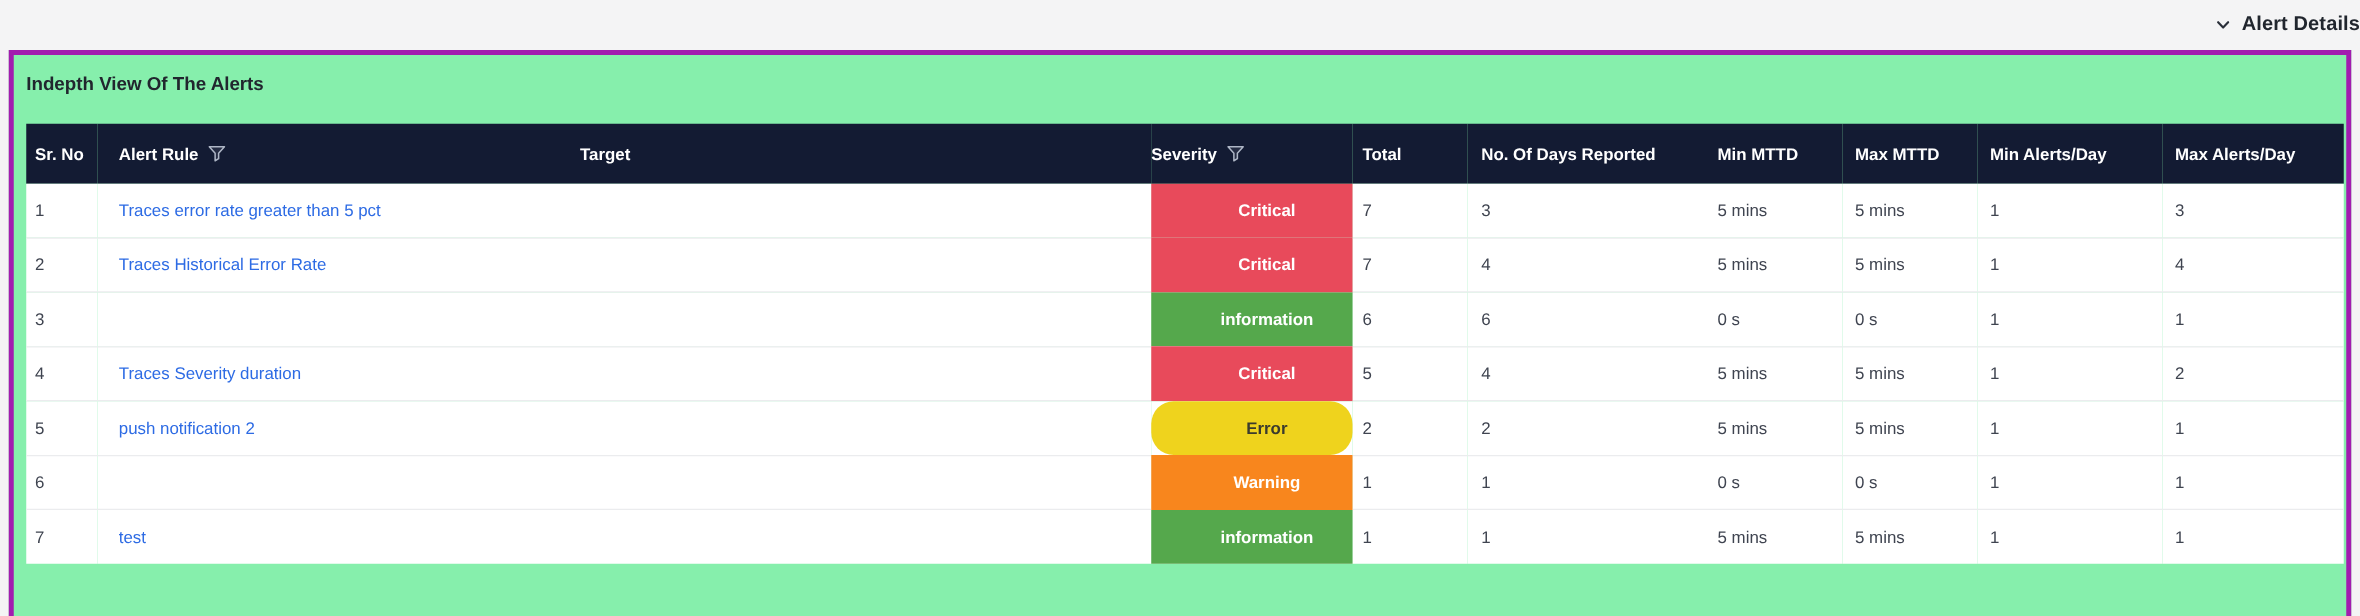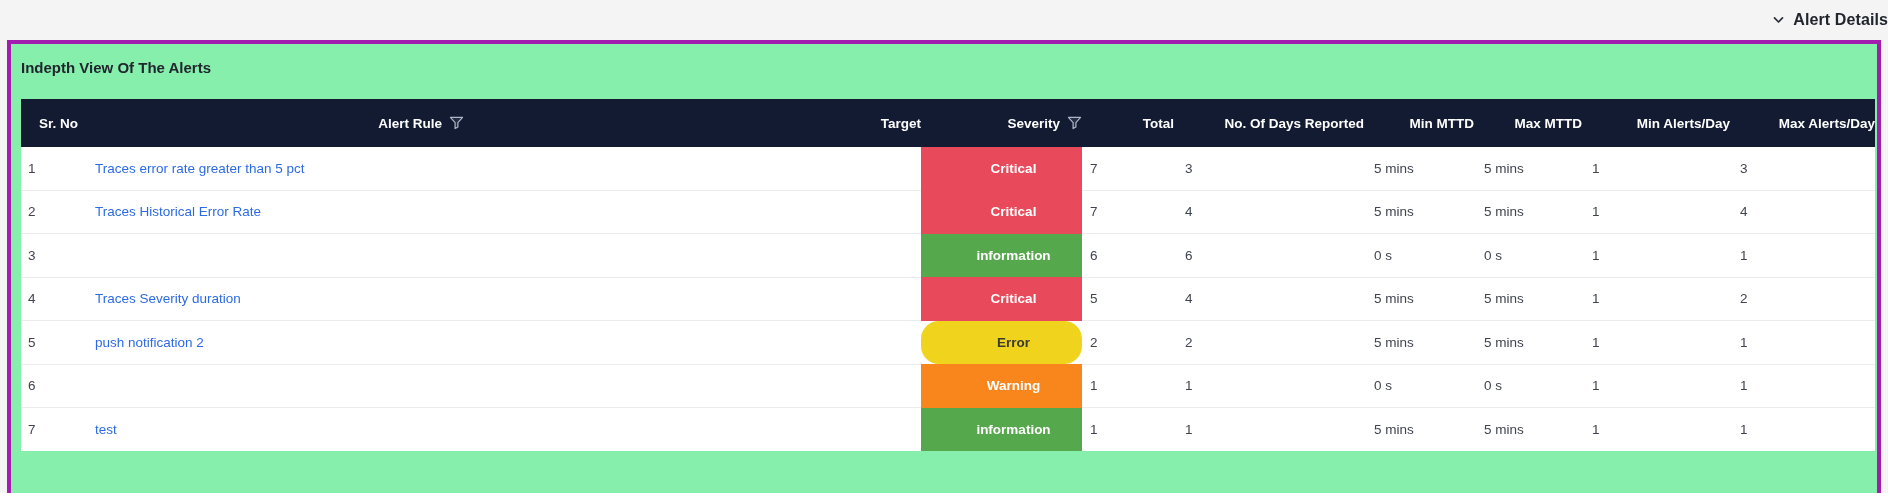--- a/index.html
+++ b/index.html
@@ -26,26 +26,26 @@
   .card-title{
     padding:15px 0 0 10px;font-size:15px;font-weight:700;color:#21262e;
     line-height:18px;
   }
   table.alerts{
     margin:22px 10px 0 10px;width:1854px;
     border-collapse:collapse;table-layout:fixed;
   }
   thead th{
     height:48px;background:#131b33;color:#ffffff;
-    font-size:13.5px;font-weight:700;text-align:right;
+    font-size:13.5px;font-weight:700;text-align:left;
     padding:0 0 0 10px;white-space:nowrap;
   }
   th.c-sr{padding-left:7px;}
   th.c-rule{padding-left:17px;}
-  th.c-target,th.c-sev{text-align:right;padding:0;}
+  th.c-target,th.c-sev{text-align:left;padding:0;}
   th.c-total{padding-left:8px;}
   th.c-days{padding-left:11px;}
   tbody td{
     height:42.5px;font-size:13.5px;color:#3f4450;
     padding:0 0 0 10px;white-space:nowrap;vertical-align:middle;
     background:#ffffff;
   }
   tbody tr + tr td{border-top:1px solid #ebecee;}
   tbody tr + tr td.c-sev{border-top:0;}
   td.c-sr{padding-left:7px;}

